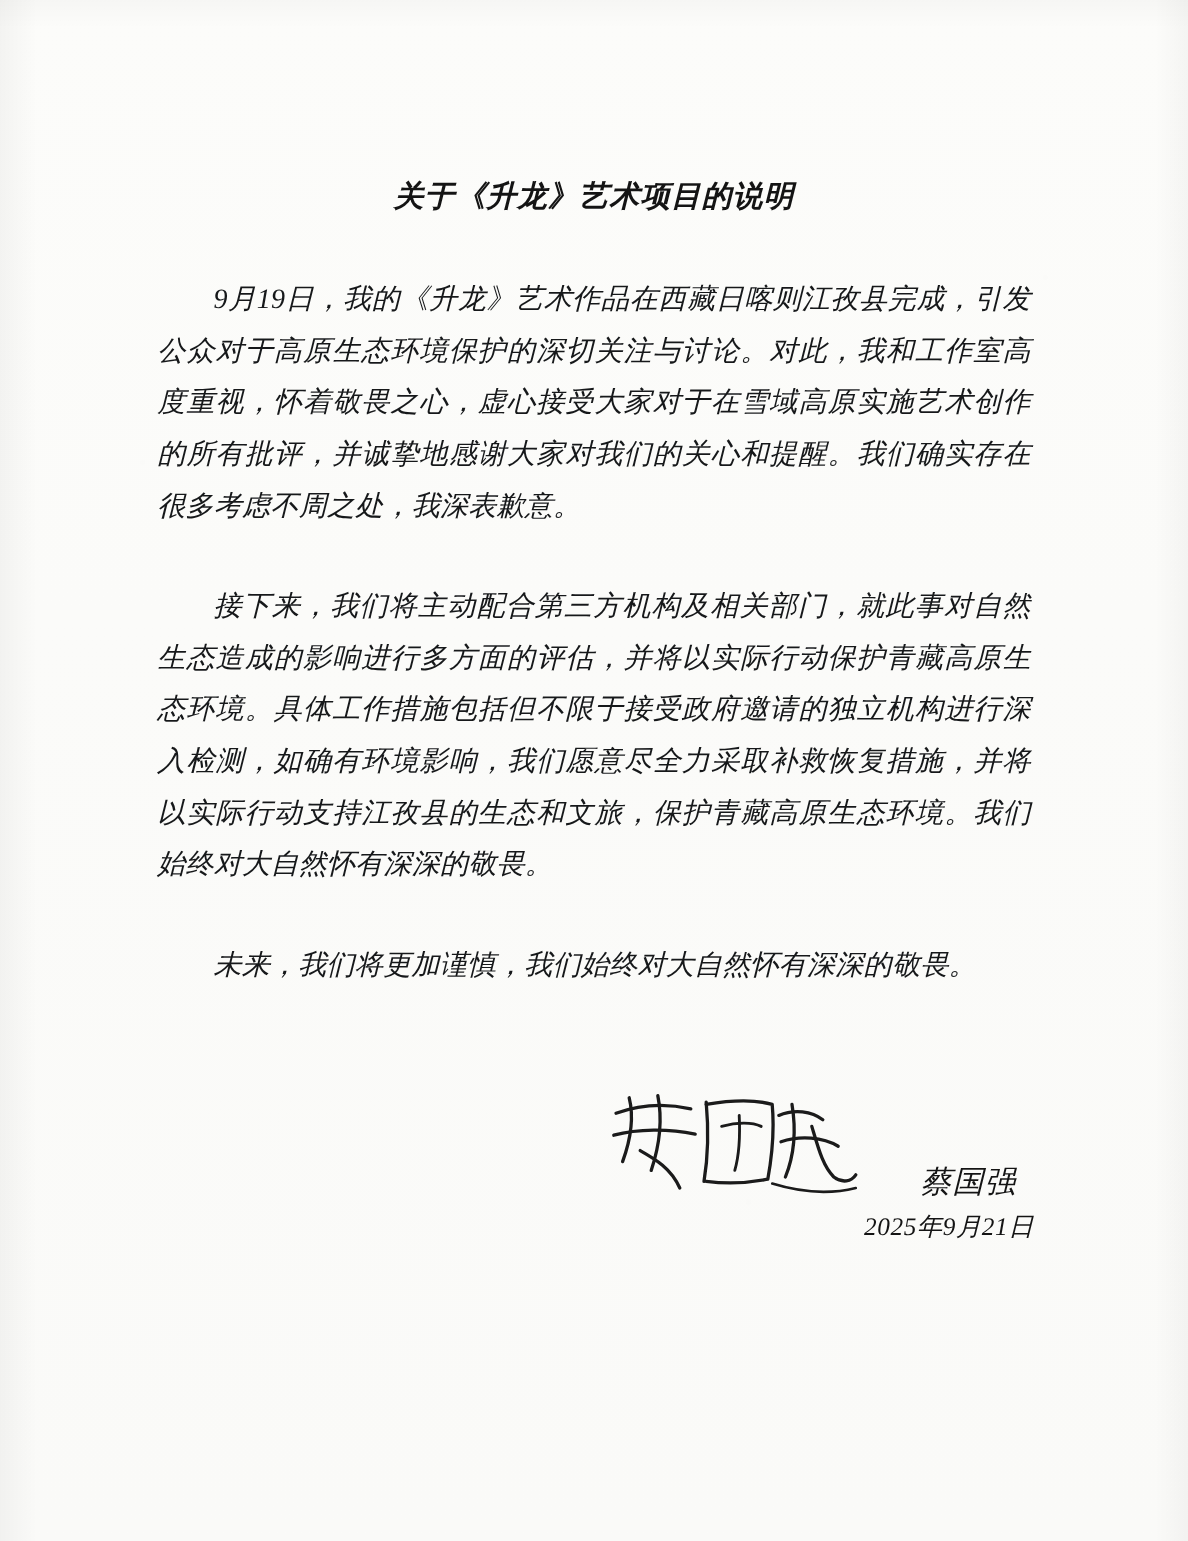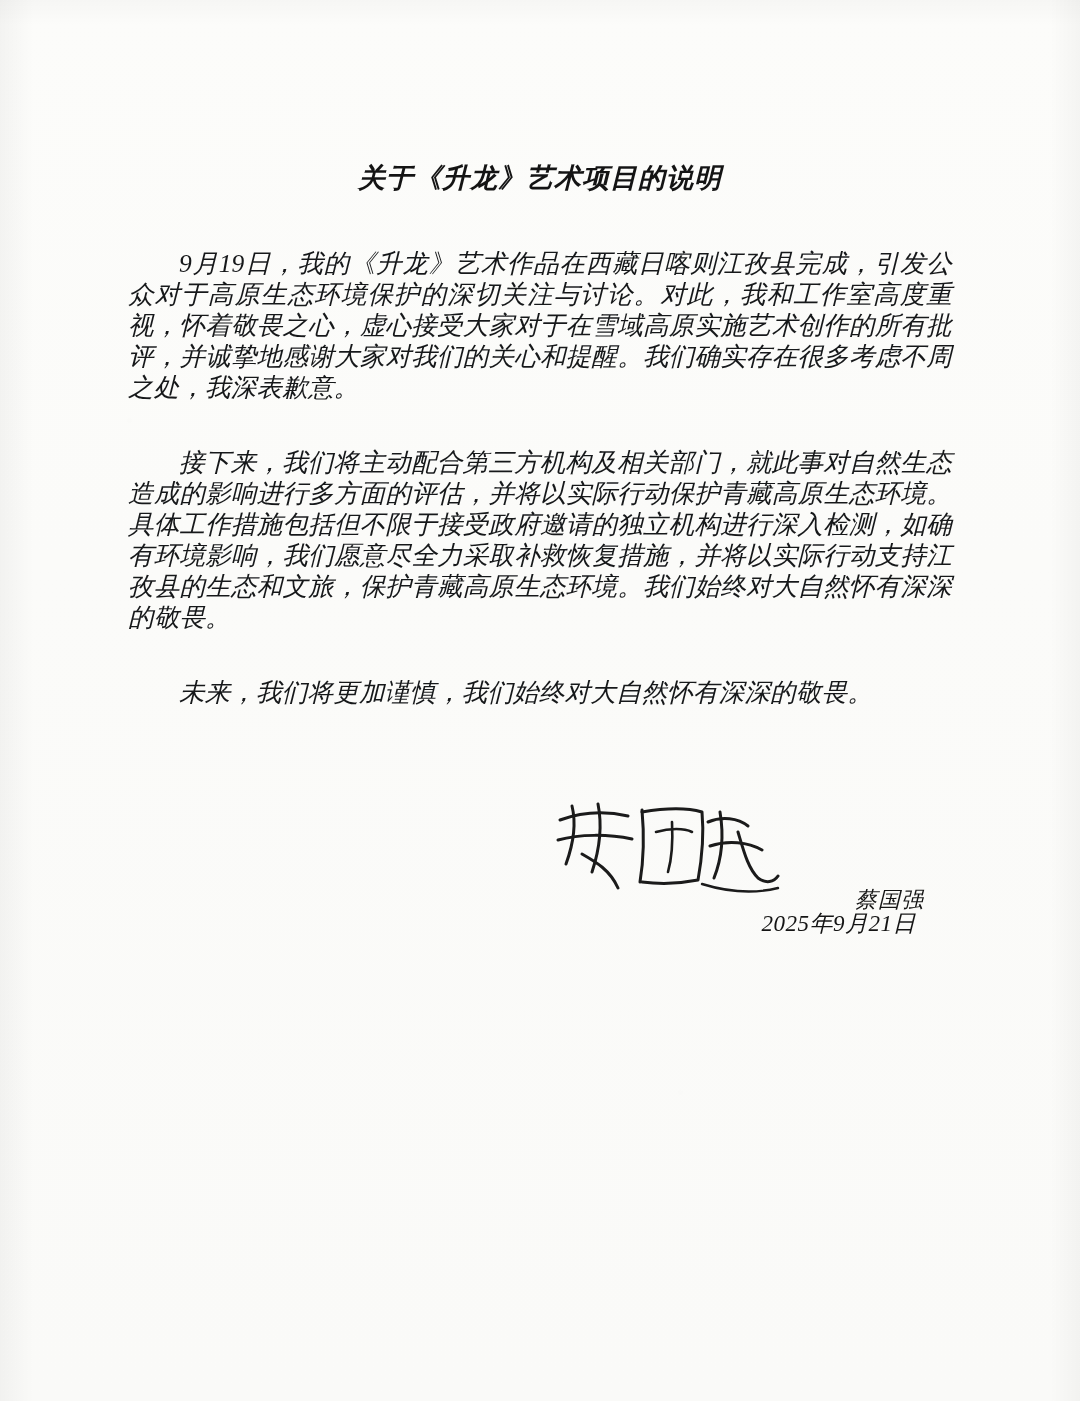--- a/index.html
+++ b/index.html
@@ -48,26 +48,26 @@
     font-size: 27px;
     font-weight: 700;
     letter-spacing: 1px;
     margin-top: 160px;
     margin-bottom: 0;
     color: #141414;
   }
 
   .para {
     font-size: 25.5px;
-    line-height: 31px;
+    line-height: 47px;
     text-align: justify;
     text-justify: inter-ideograph;
     text-indent: 2em;
     color: #16181a;
-    margin: 0;
+    margin: 15px;
     letter-spacing: 0.2px;
   }
 
   .para.p1 { margin-top: 52px; }
   .para.p2 { margin-top: 44px; }
   .para.p3 { margin-top: 44px; }
 
   .signature-block {
     margin-top: 84px;
     position: relative;
@@ -80,29 +80,28 @@
     top: 0;
     width: 230px;
     height: 110px;
   }
   .signature-mark svg { display: block; width: 100%; height: 100%; }
 
   .signer-name {
     position: absolute;
     right: 28px;
     top: 72px;
-    font-size: 22px;
+    font-size: 28px;
     color: #141414;
     letter-spacing: 1px;
-    margin-top: 21px;
   }
 
   .sign-date {
     position: absolute;
-    right: 36px;
+    right: 12px;
     top: 116px;
     font-size: 23px;
     color: #141414;
     letter-spacing: 0.5px;
   }
 
   
   .grain {
     position: absolute;
     inset: 0;

